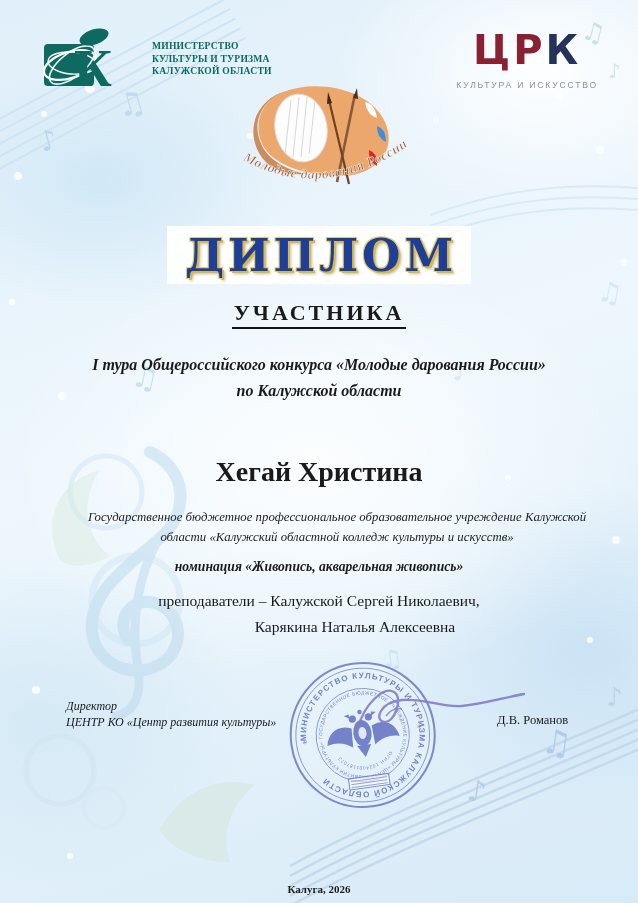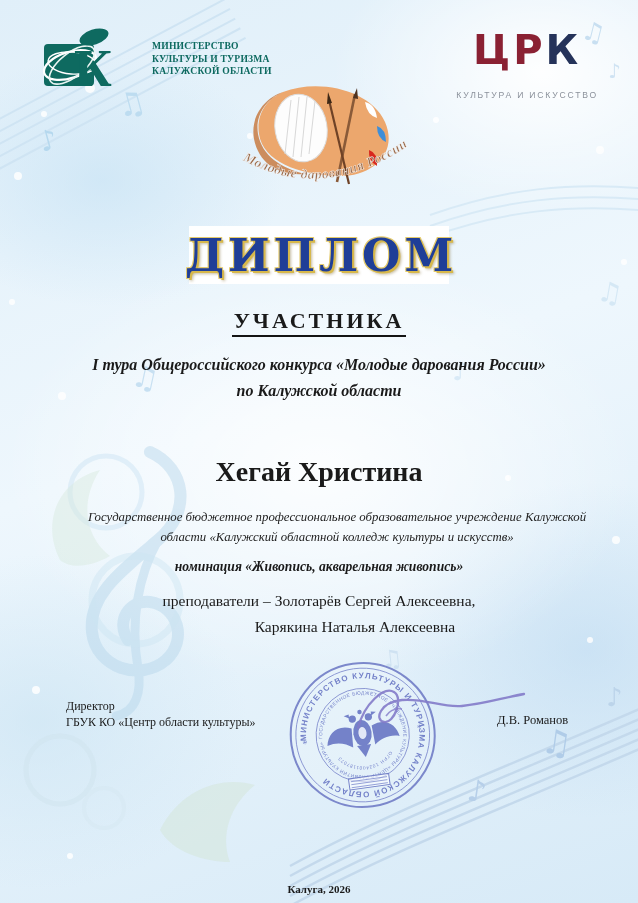--- a/index.html
+++ b/index.html
@@ -18,44 +18,44 @@
   .layer{position:absolute;z-index:1;}
   .center{left:0;right:0;text-align:center;}
 
   
   .ministry{left:42px;top:28px;display:flex;align-items:flex-start;}
   .ministry-text{margin-left:22px;margin-top:12px;font-weight:bold;font-size:9.6px;
     line-height:12.5px;color:#0e6a60;letter-spacing:.2px;text-align:left;}
   .crk{right:40px;top:28px;text-align:center;}
   .crk-letters{font-family:"DejaVu Sans","Liberation Sans",sans-serif;font-weight:bold;
     font-size:40px;line-height:44px;letter-spacing:3px;}
-  .crk-sub{margin-top:18px;font-family:"Liberation Sans",sans-serif;font-size:8.6px;
+  .crk-sub{margin-top:8px;font-family:"Liberation Sans",sans-serif;font-size:8.6px;
     letter-spacing:1.8px;color:#8b919b;}
 
   .emblem{left:50%;top:84px;transform:translateX(-50%);}
 
-  .title-box{top:226px;left:50%;transform:translateX(-50%);width:260px;height:58px;
+  .title-box{top:226px;left:50%;transform:translateX(-50%);width:304px;height:58px;
     background:rgba(255,255,255,.96);display:flex;align-items:center;justify-content:center;}
   .title{font-family:"DejaVu Serif",serif;font-weight:bold;font-size:44px;color:#1f3e97;
     letter-spacing:4px;margin-right:-4px;
     text-shadow:2px 2px 0 #d7b84b,-1px -1px 0 #e4ca6b,1px -1px 0 #e4ca6b,-1px 1px 0 #e4ca6b,3px 3px 3px rgba(110,85,20,.4);}
 
-  .subtitle{top:308px;}
+  .subtitle{top:300px;}
   .subtitle span{display:inline-block;font-weight:bold;font-size:22px;letter-spacing:3px;
     border-bottom:2.5px solid #141414;padding:0 2px 1px 2px;}
 
   .contest{top:352px;font-weight:bold;font-style:italic;font-size:16px;line-height:25.5px;}
   .awarded{top:420px;font-size:14.5px;letter-spacing:.6px;}
   .recipient{top:456px;font-weight:bold;font-size:28px;}
   .institution{top:508px;font-style:italic;font-size:12.8px;line-height:19.5px;color:#222;padding-left:36px;}
   .nomination{top:559px;font-weight:bold;font-style:italic;font-size:13.6px;}
   .teachers{top:588px;font-size:15.5px;line-height:26px;}
   .teachers .l2{transform:translateX(36px);}
 
-  .signatory{left:66px;top:699px;font-size:12px;line-height:15.5px;text-align:left;}
+  .signatory{left:66px;top:699px;font-size:12px;line-height:15.5px;text-align:left;font-style:italic;}
   .stamp{left:286px;top:658px;transform:rotate(-8deg);opacity:.92;}
   .signature{left:350px;top:676px;}
   .signatory-name{left:497px;top:713px;font-size:12.5px;}
   .footer{top:839px;font-weight:bold;font-size:11px;margin-top:44px;}
 </style>
 </head>
 <body>
 
 <div class="page">
 
@@ -195,27 +195,27 @@
   <div class="layer center recipient">Хегай Христина</div>
 
   <div class="layer center institution">
     <div>Государственное бюджетное профессиональное образовательное учреждение Калужской</div>
     <div>области «Калужский областной колледж культуры и искусств»</div>
   </div>
 
   <div class="layer center nomination">номинация «Живопись, акварельная живопись»</div>
 
   <div class="layer center teachers">
-    <div>преподаватели – Золотарёв Сергей Алексеевна,</div>
+    <div>преподаватели – Калужской Сергей Николаевич,</div>
     <div class="l2">Карякина Наталья Алексеевна</div>
   </div>
 
   <div class="layer signatory">
     <div>Директор</div>
-    <div>ГБУК КО «Центр области культуры»</div>
+    <div>ЦЕНТР КО «Центр развития культуры»</div>
   </div>
 
   <div class="layer stamp">
     <svg width="154" height="154" viewBox="0 0 152 152">
       <defs>
         <path id="stampOuter" d="M76,76 m -56,0 a 56,56 0 1,1 112,0 a 56,56 0 1,1 -112,0"></path>
         <path id="stampInner" d="M76,76 m -40,0 a 40,40 0 1,1 80,0 a 40,40 0 1,1 -80,0"></path>
         <path id="stampOgrn" d="M76,76 m -31,0 a 31,31 0 1,1 62,0 a 31,31 0 1,1 -62,0"></path>
       </defs>
       <circle cx="76" cy="76" r="71" fill="rgba(255,255,255,0.15)" stroke="#7480c8" stroke-width="2"></circle>

